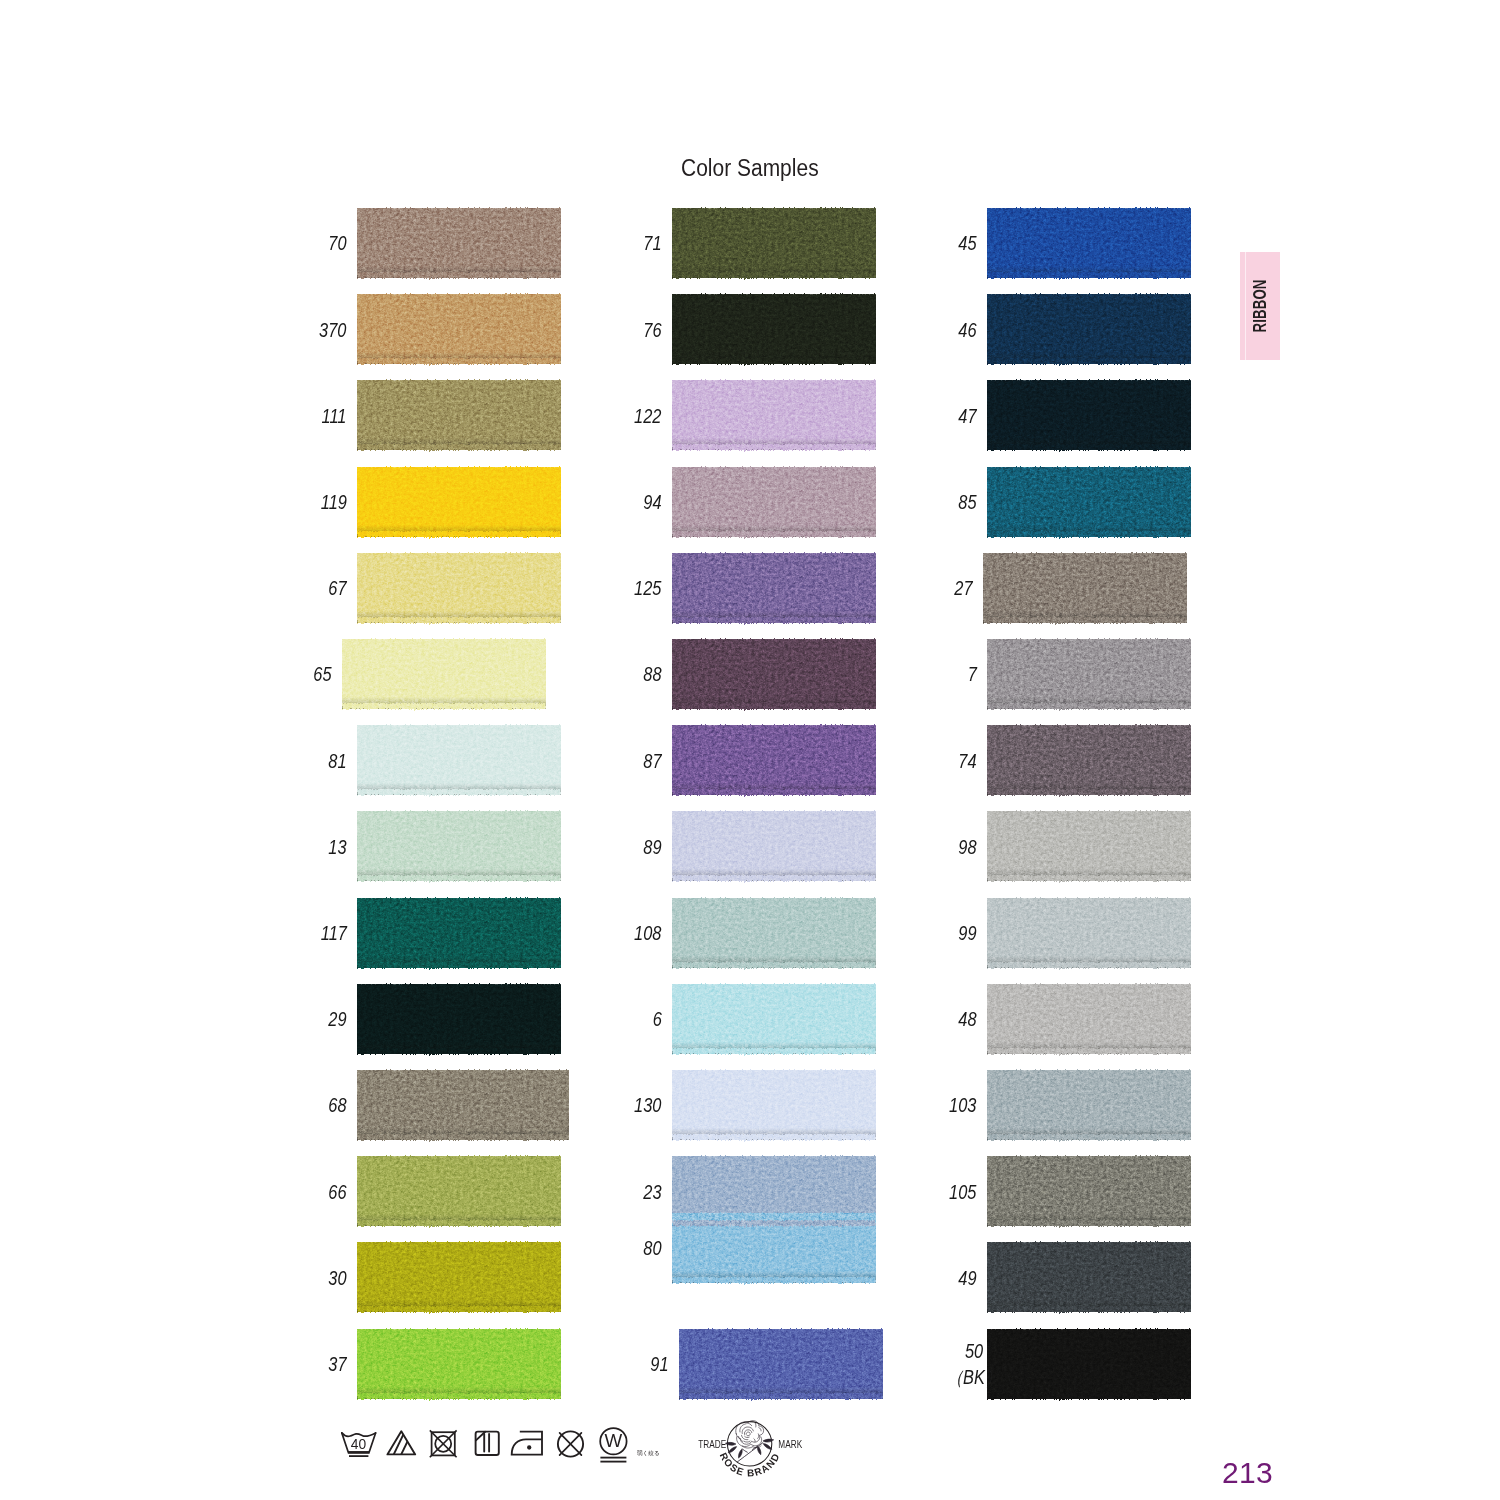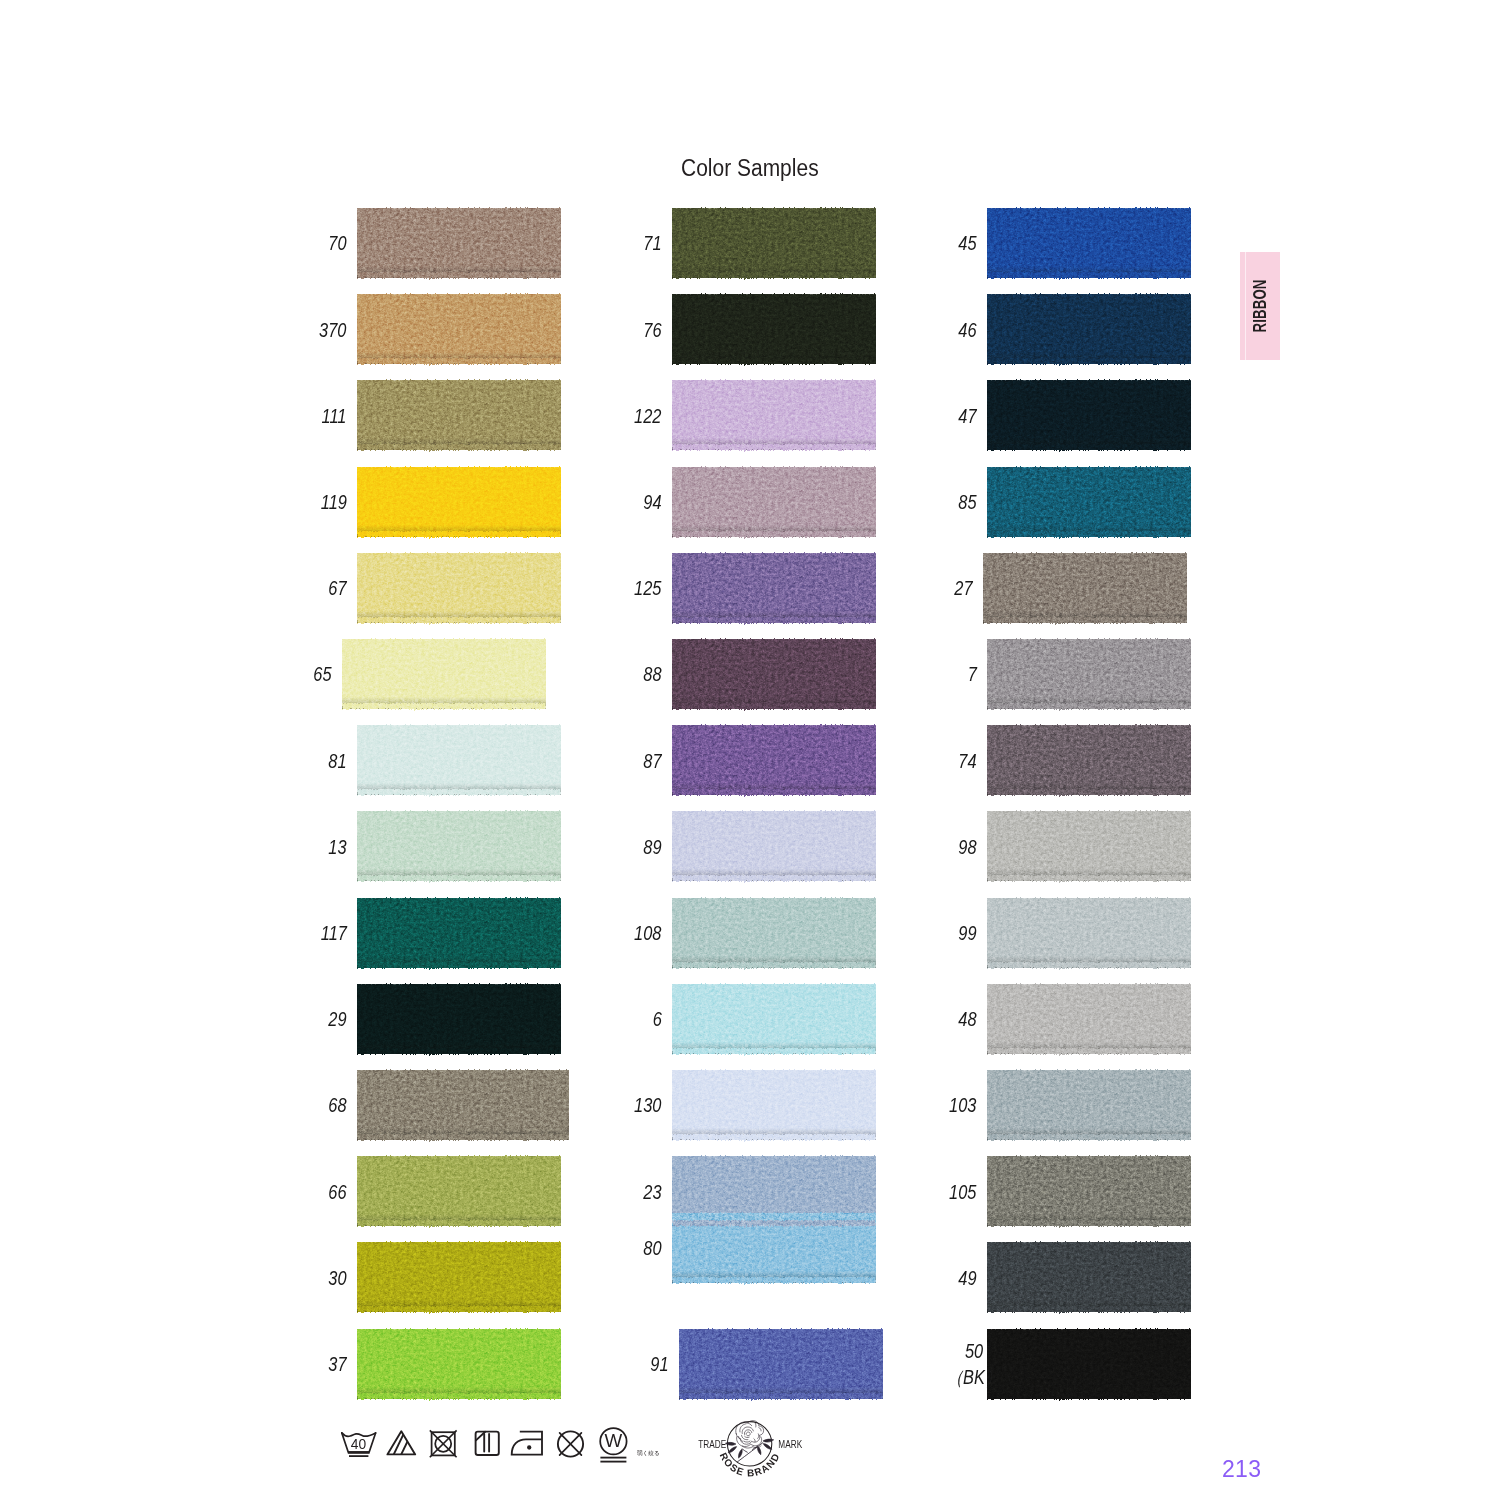--- a/index.html
+++ b/index.html
@@ -51,21 +51,21 @@
                  transform:translate(-50%,-50%) rotate(-90deg) scaleX(.715);
                  font-size:18.5px;font-weight:bold;letter-spacing:.2px;
                  color:#231f20;white-space:nowrap;}
 
   .care-icon{position:absolute;}
   .care-icon svg{display:block;overflow:visible;}
   .care-note{position:absolute;font-size:5.6px;color:#231f20;
              font-family:"DejaVu Sans",sans-serif;white-space:nowrap;letter-spacing:0;}
 
   .logo{position:absolute;}
-  .pagenum{position:absolute;font-size:23px;color:#8b5cf6;letter-spacing:.3px;}
+  .pagenum{position:absolute;font-size:30px;color:#701a75;letter-spacing:.3px;}
 </style>
 </head>
 <body>
 
 <div id="page">
 
   <svg width="0" height="0" style="position:absolute;left:-9999px;top:-9999px" aria-hidden="true">
     <defs>
       <filter id="velvet" x="0%" y="0%" width="100%" height="100%" color-interpolation-filters="sRGB">
         <feTurbulence type="fractalNoise" baseFrequency="0.30 0.34" numOctaves="5" seed="13"></feTurbulence>

